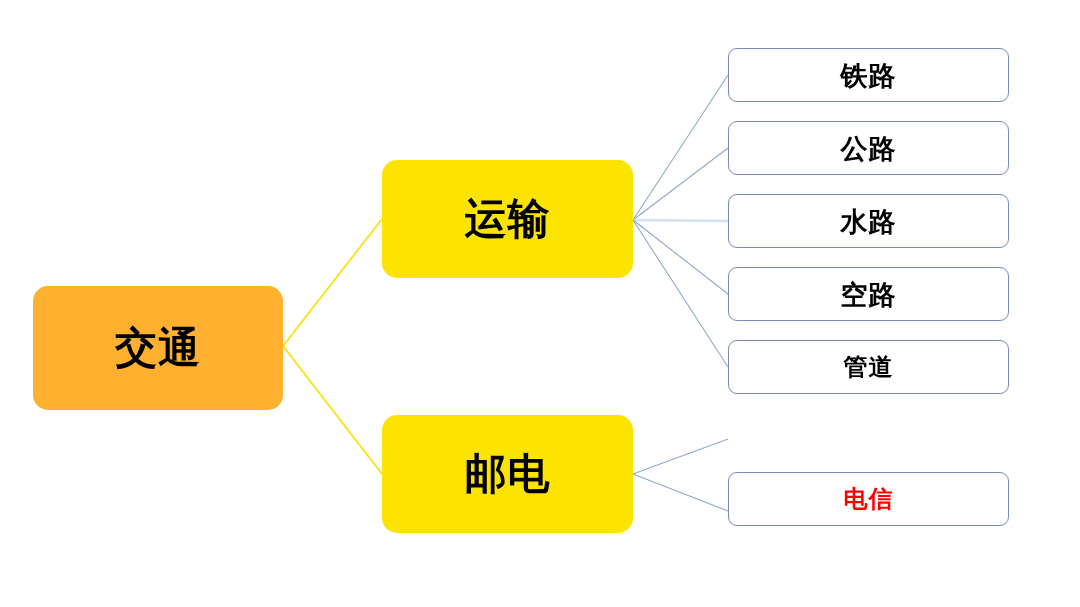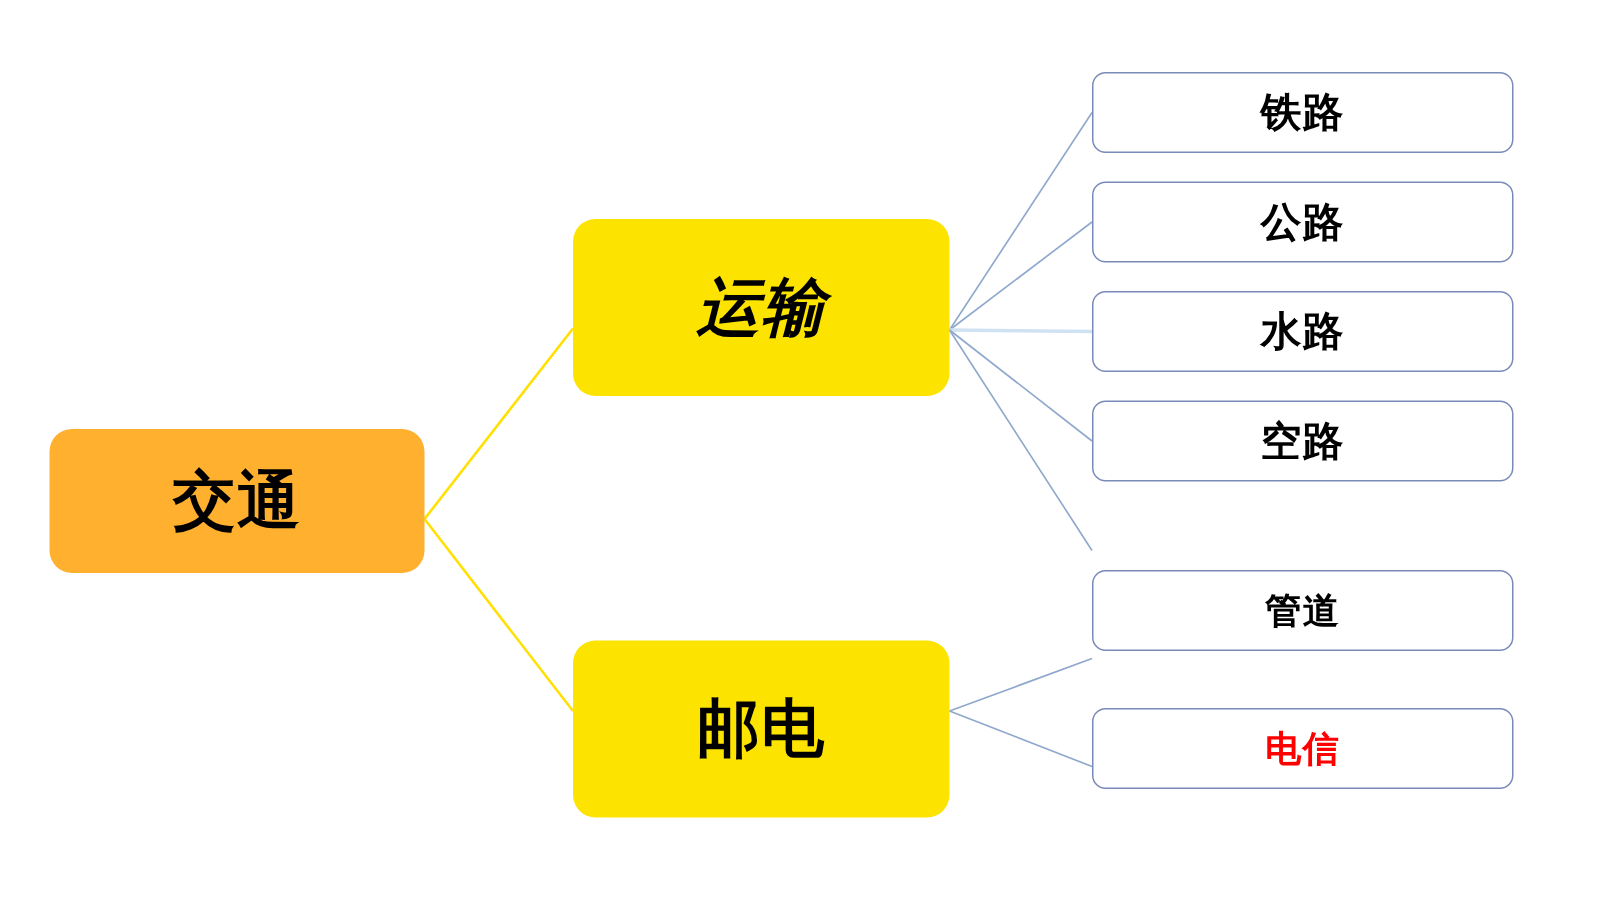--- a/index.html
+++ b/index.html
@@ -31,42 +31,42 @@
     justify-content: center;
     box-sizing: border-box;
     text-align: center;
     line-height: 1;
     z-index: 2;
   }
   .node-root {
     left: 33px;
     top: 286px;
     width: 250px;
-    height: 96px;
+    height: 124px;
     background: #ffb02e;
     border-radius: 15px;
     color: #000000;
     font-weight: bold;
     font-size: 42px;
     letter-spacing: 1px;
     align-items: center;
   }
   .node-branch {
     left: 382px;
     width: 251px;
     height: 118px;
     background: #fde400;
     border-radius: 15px;
     color: #000000;
     font-weight: bold;
     font-size: 42px;
     letter-spacing: 1px;
   }
-  .node-branch.b0 { top: 146px; font-style: italic; }
-  .node-branch.b1 { top: 427px; }
+  .node-branch.b0 { top: 160px; }
+  .node-branch.b1 { top: 415px; }
   .node-leaf {
     left: 728px;
     width: 281px;
     height: 54px;
     background: #ffffff;
     border: 1.6px solid #7a8ab9;
     border-radius: 9px;
     color: #000000;
     font-weight: bold;
     font-size: 27px;
@@ -75,21 +75,21 @@
   .node-leaf.small {
     font-size: 24px;
   }
   .node-leaf.accent {
     color: #ff0000;
   }
   .node-leaf.l0 { top: 48px; }
   .node-leaf.l1 { top: 121px; }
   .node-leaf.l2 { top: 194px; }
   .node-leaf.l3 { top: 267px; justify-content: center; }
-  .node-leaf.l4 { top: 340px; margin-top: 40px; }
+  .node-leaf.l4 { top: 340px; }
   .node-leaf.l5 { top: 412px; }
   .node-leaf.l6 { top: 472px; text-align: right; }
 </style>
 </head>
 <body>
 
 <div id="canvas">
 
   <svg id="edges" viewBox="0 0 1080 607" preserveAspectRatio="none">
 

